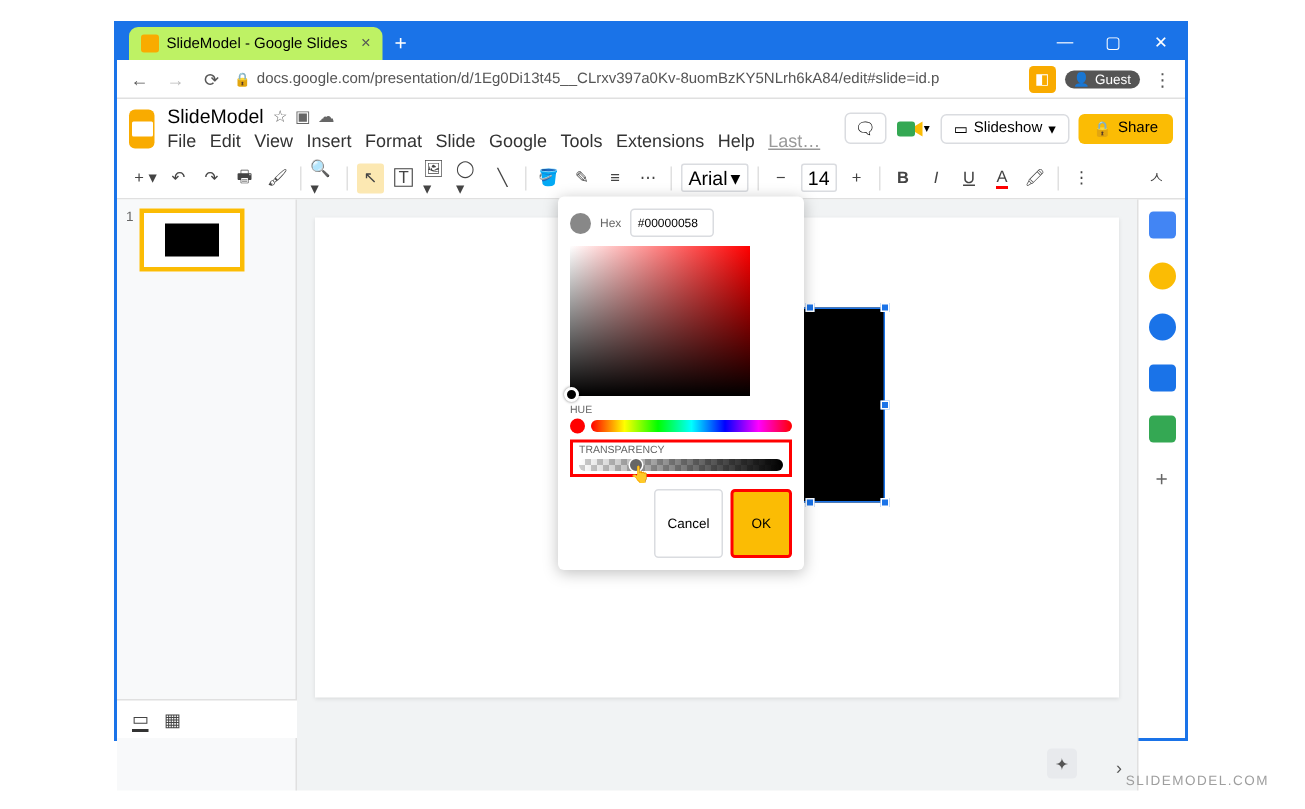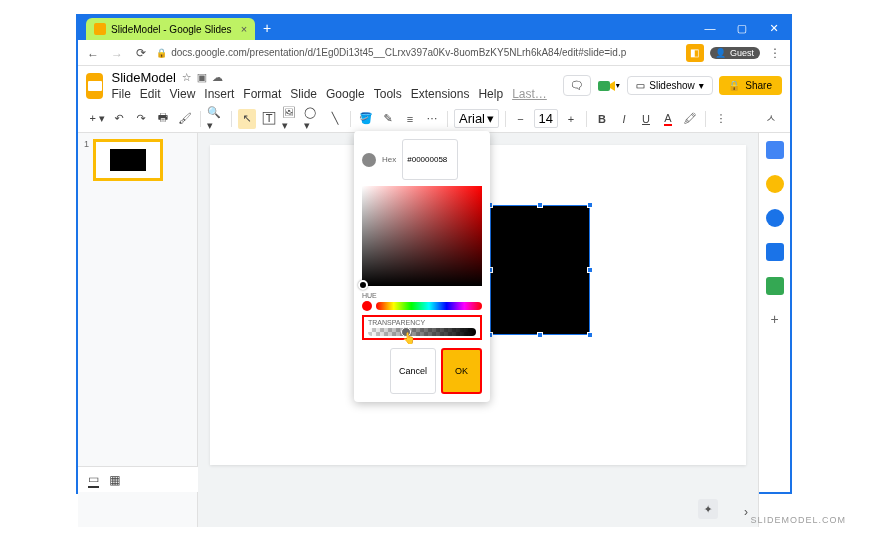--- a/index.html
+++ b/index.html
@@ -50,25 +50,25 @@
 .h-bl { bottom: -4px; left: -4px; } .h-br { bottom: -4px; right: -4px; }
 .h-tm { top: -4px; left: 50%; margin-left: -3px; } .h-bm { bottom: -4px; left: 50%; margin-left: -3px; }
 .h-ml { top: 50%; left: -4px; margin-top: -3px; } .h-mr { top: 50%; right: -4px; margin-top: -3px; }
 .filmstrip { position: absolute; bottom: 0; left: 0; height: 26px; width: 120px; border-top: 1px solid #e0e0e0; display: flex; align-items: center; gap: 10px; padding: 0 10px; background: #fff; }
 .fsbtn { font-size: 12px; color: #444; }
 .fsactive { border-bottom: 2px solid #333; }
 .sidepanel { width: 32px; border-left: 1px solid #e0e0e0; display: flex; flex-direction: column; align-items: center; padding-top: 8px; gap: 16px; }
 .sideicon { width: 18px; height: 18px; border-radius: 3px; }
 .explore { position: absolute; bottom: 8px; right: 40px; width: 20px; height: 20px; background: #e8eaed; border-radius: 3px; display: flex; align-items: center; justify-content: center; font-size: 11px; color: #555; }
 .expand { position: absolute; bottom: 8px; right: 10px; font-size: 12px; color: #555; }
-.colorpicker { position: absolute; left: 144px; top: -14px; width: 136px; background: #fff; box-shadow: 0 2px 10px rgba(0,0,0,0.25); border-radius: 4px; padding: 8px; z-index: 10; }
+.colorpicker { position: absolute; left: 162px; top: -14px; width: 164px; background: #fff; box-shadow: 0 2px 10px rgba(0,0,0,0.25); border-radius: 4px; padding: 8px; z-index: 10; }
 .hexrow { display: flex; align-items: center; gap: 6px; margin-bottom: 6px; }
 .swatch { width: 14px; height: 14px; border-radius: 50%; background: #888; }
 .hexlabel { font-size: 8px; color: #666; }
-.hexinput { border: 1px solid #dadce0; border-radius: 3px; padding: 15px 4px; font-size: 8px; width: 56px; }
+.hexinput { border: 1px solid #dadce0; border-radius: 3px; padding: 4px 4px; font-size: 8px; width: 56px; }
 .satfield { width: 120px; height: 100px; position: relative; background: linear-gradient(to bottom, transparent, #000), linear-gradient(to right, #fff, #f00); }
 .satcursor { position: absolute; bottom: -4px; left: -4px; width: 10px; height: 10px; border-radius: 50%; background: #000; border: 2px solid #fff; box-shadow: 0 0 2px rgba(0,0,0,0.5); }
 .sliderlabel { font-size: 7px; color: #666; margin-top: 6px; }
 .huerow { display: flex; align-items: center; gap: 4px; margin-top: 2px; }
 .huecircle { width: 10px; height: 10px; border-radius: 50%; background: #f00; }
 .hueslider { flex: 1; height: 8px; border-radius: 4px; background: linear-gradient(to right, #f00, #ff0, #0f0, #0ff, #00f, #f0f, #f00); }
 .transbox { border: 2px solid #f00; padding: 2px 4px; margin-top: 4px; }
 .transrow { display: flex; align-items: center; gap: 4px; margin-top: 2px; position: relative; }
 .transslider { flex: 1; height: 8px; border-radius: 4px; background-image: linear-gradient(to right, rgba(0,0,0,0), #000), repeating-conic-gradient(#ccc 0 25%, #fff 0 50%); background-size: 100% 100%, 8px 8px; }
 .transthumb { position: absolute; left: 33px; top: -1px; width: 10px; height: 10px; border-radius: 50%; background: #666; border: 1px solid #fff; }

